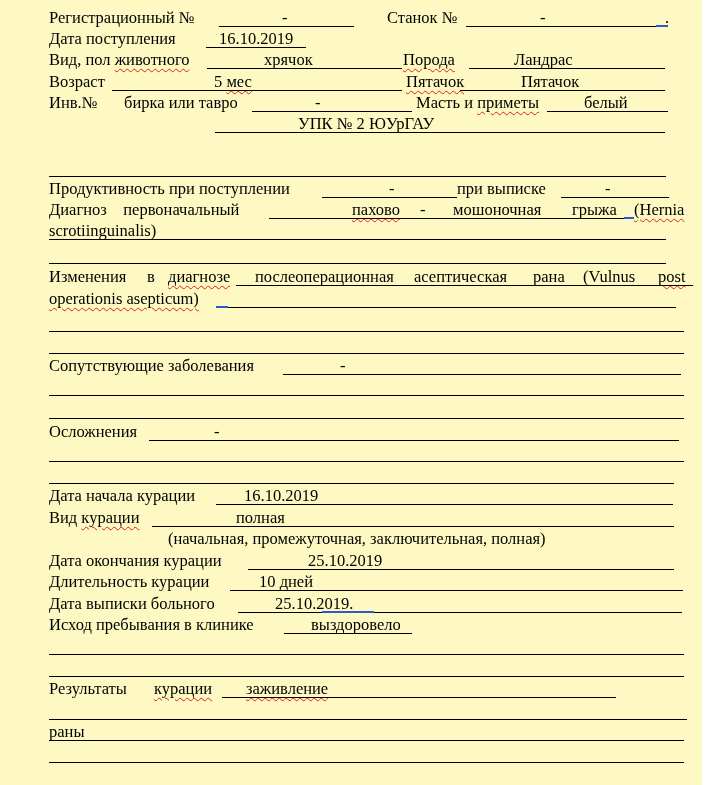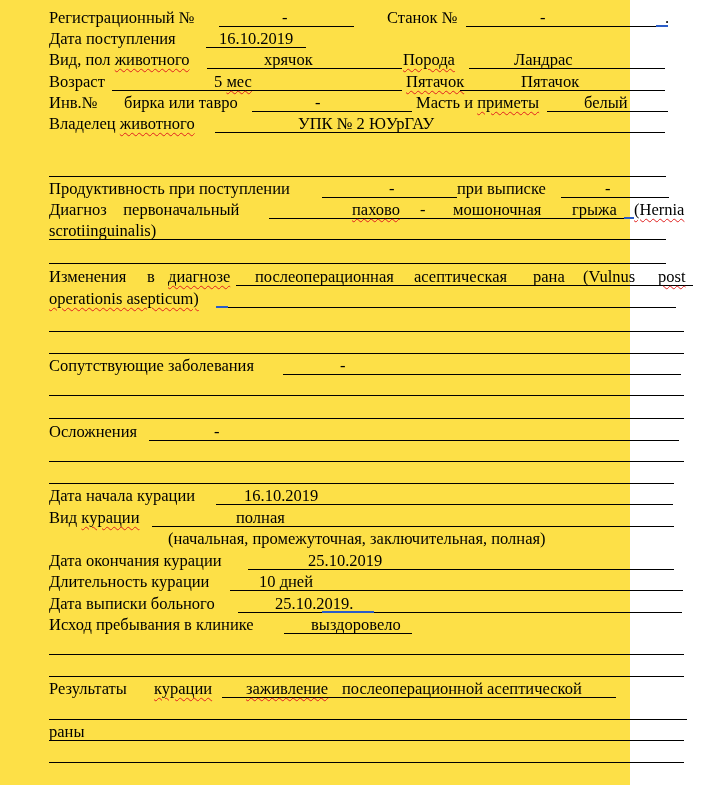--- a/index.html
+++ b/index.html
@@ -1,18 +1,18 @@
 <!DOCTYPE html>
 <html><head>
   <meta charset="utf-8">
   <style>
     html, body { margin: 0; padding: 0; background: #ffffff; }
     body { width: 705px; height: 785px; position: relative; overflow: hidden;
            font-family: "Liberation Serif", serif; color: #000; }
-    .page { position: absolute; left: 0; top: 0; width: 630px; height: 785px; background: #fde047; }
+    .page { position: absolute; left: 0; top: 0; width: 702px; height: 785px; background: #fef9c3; }
     .rule { position: absolute; height: 0; border-bottom: 1px solid #000; }
     .u { position: absolute; border-bottom: 1px solid #000; height: 0; }
     .t { position: absolute; white-space: nowrap; font-size: 16.5px; line-height: 20px; }
     .small { font-size: 10.5px; line-height: 12px; }
     .spell { text-decoration: underline wavy #e0201f; text-decoration-thickness: 1px; text-underline-offset: 3px; }
     .blue-mark { position: absolute; height: 0; border-bottom: 2px solid #2a5cc8; }
   </style>
 </head>
 <body>
 
@@ -46,21 +46,20 @@
   <span class="t" style="left:521px;top:72px;">Пятачок</span>
 
   <span class="t" style="left:49px;top:93px;">Инв.№</span>
   <span class="t" style="left:124px;top:93px;">бирка или тавро</span>
   <div class="u" style="left:252px;width:160px;top:111px;"></div>
   <span class="t" style="left:315px;top:93px;">-</span>
   <span class="t" style="left:416px;top:93px;"><span>Масть и</span> <span class="spell">приметы</span></span>
   <div class="u" style="left:547px;width:121px;top:111px;"></div>
   <span class="t" style="left:584px;top:93px;">белый</span>
 
-  <span class="t" style="left:49px;top:114px;"><span>Владелец</span> <span class="spell">животного</span></span>
   <div class="u" style="left:215px;width:450px;top:132px;"></div>
   <span class="t" style="left:298px;top:114px;">УПК № 2 ЮУрГАУ</span>
 
   <div class="rule" style="left:49px;width:617px;top:176px;"></div>
 
   <span class="t" style="left:49px;top:179px;">Продуктивность при поступлении</span>
   <div class="u" style="left:322px;width:135px;top:197px;"></div>
   <span class="t" style="left:389px;top:179px;">-</span>
   <span class="t" style="left:457px;top:179px;">при выписке</span>
   <div class="u" style="left:561px;width:108px;top:197px;"></div>
@@ -130,19 +129,18 @@
   <span class="t" style="left:49px;top:615px;">Исход пребывания в клинике</span>
   <div class="u" style="left:284px;width:128px;top:633px;"></div>
   <span class="t" style="left:311px;top:615px;text-align:right;">выздоровело</span>
   <div class="rule" style="left:49px;width:635px;top:654px;"></div>
   <div class="rule" style="left:49px;width:635px;top:676px;"></div>
 
   <span class="t" style="left:49px;top:679px;">Результаты</span>
   <span class="t spell" style="left:154px;top:679px;">курации</span>
   <div class="u" style="left:222px;width:394px;top:697px;"></div>
   <span class="t spell" style="left:246px;top:679px;">заживление</span>
-  <span class="t" style="left:342px;top:679px;">послеоперационной асептической</span>
   <span class="t" style="left:49px;top:722px;">раны</span>
   <div class="u" style="left:49px;width:638px;top:719px;"></div>
   <div class="rule" style="left:49px;width:635px;top:740px;"></div>
   <div class="rule" style="left:49px;width:635px;top:762px;"></div>
 
 </div>
 
 </body></html>

